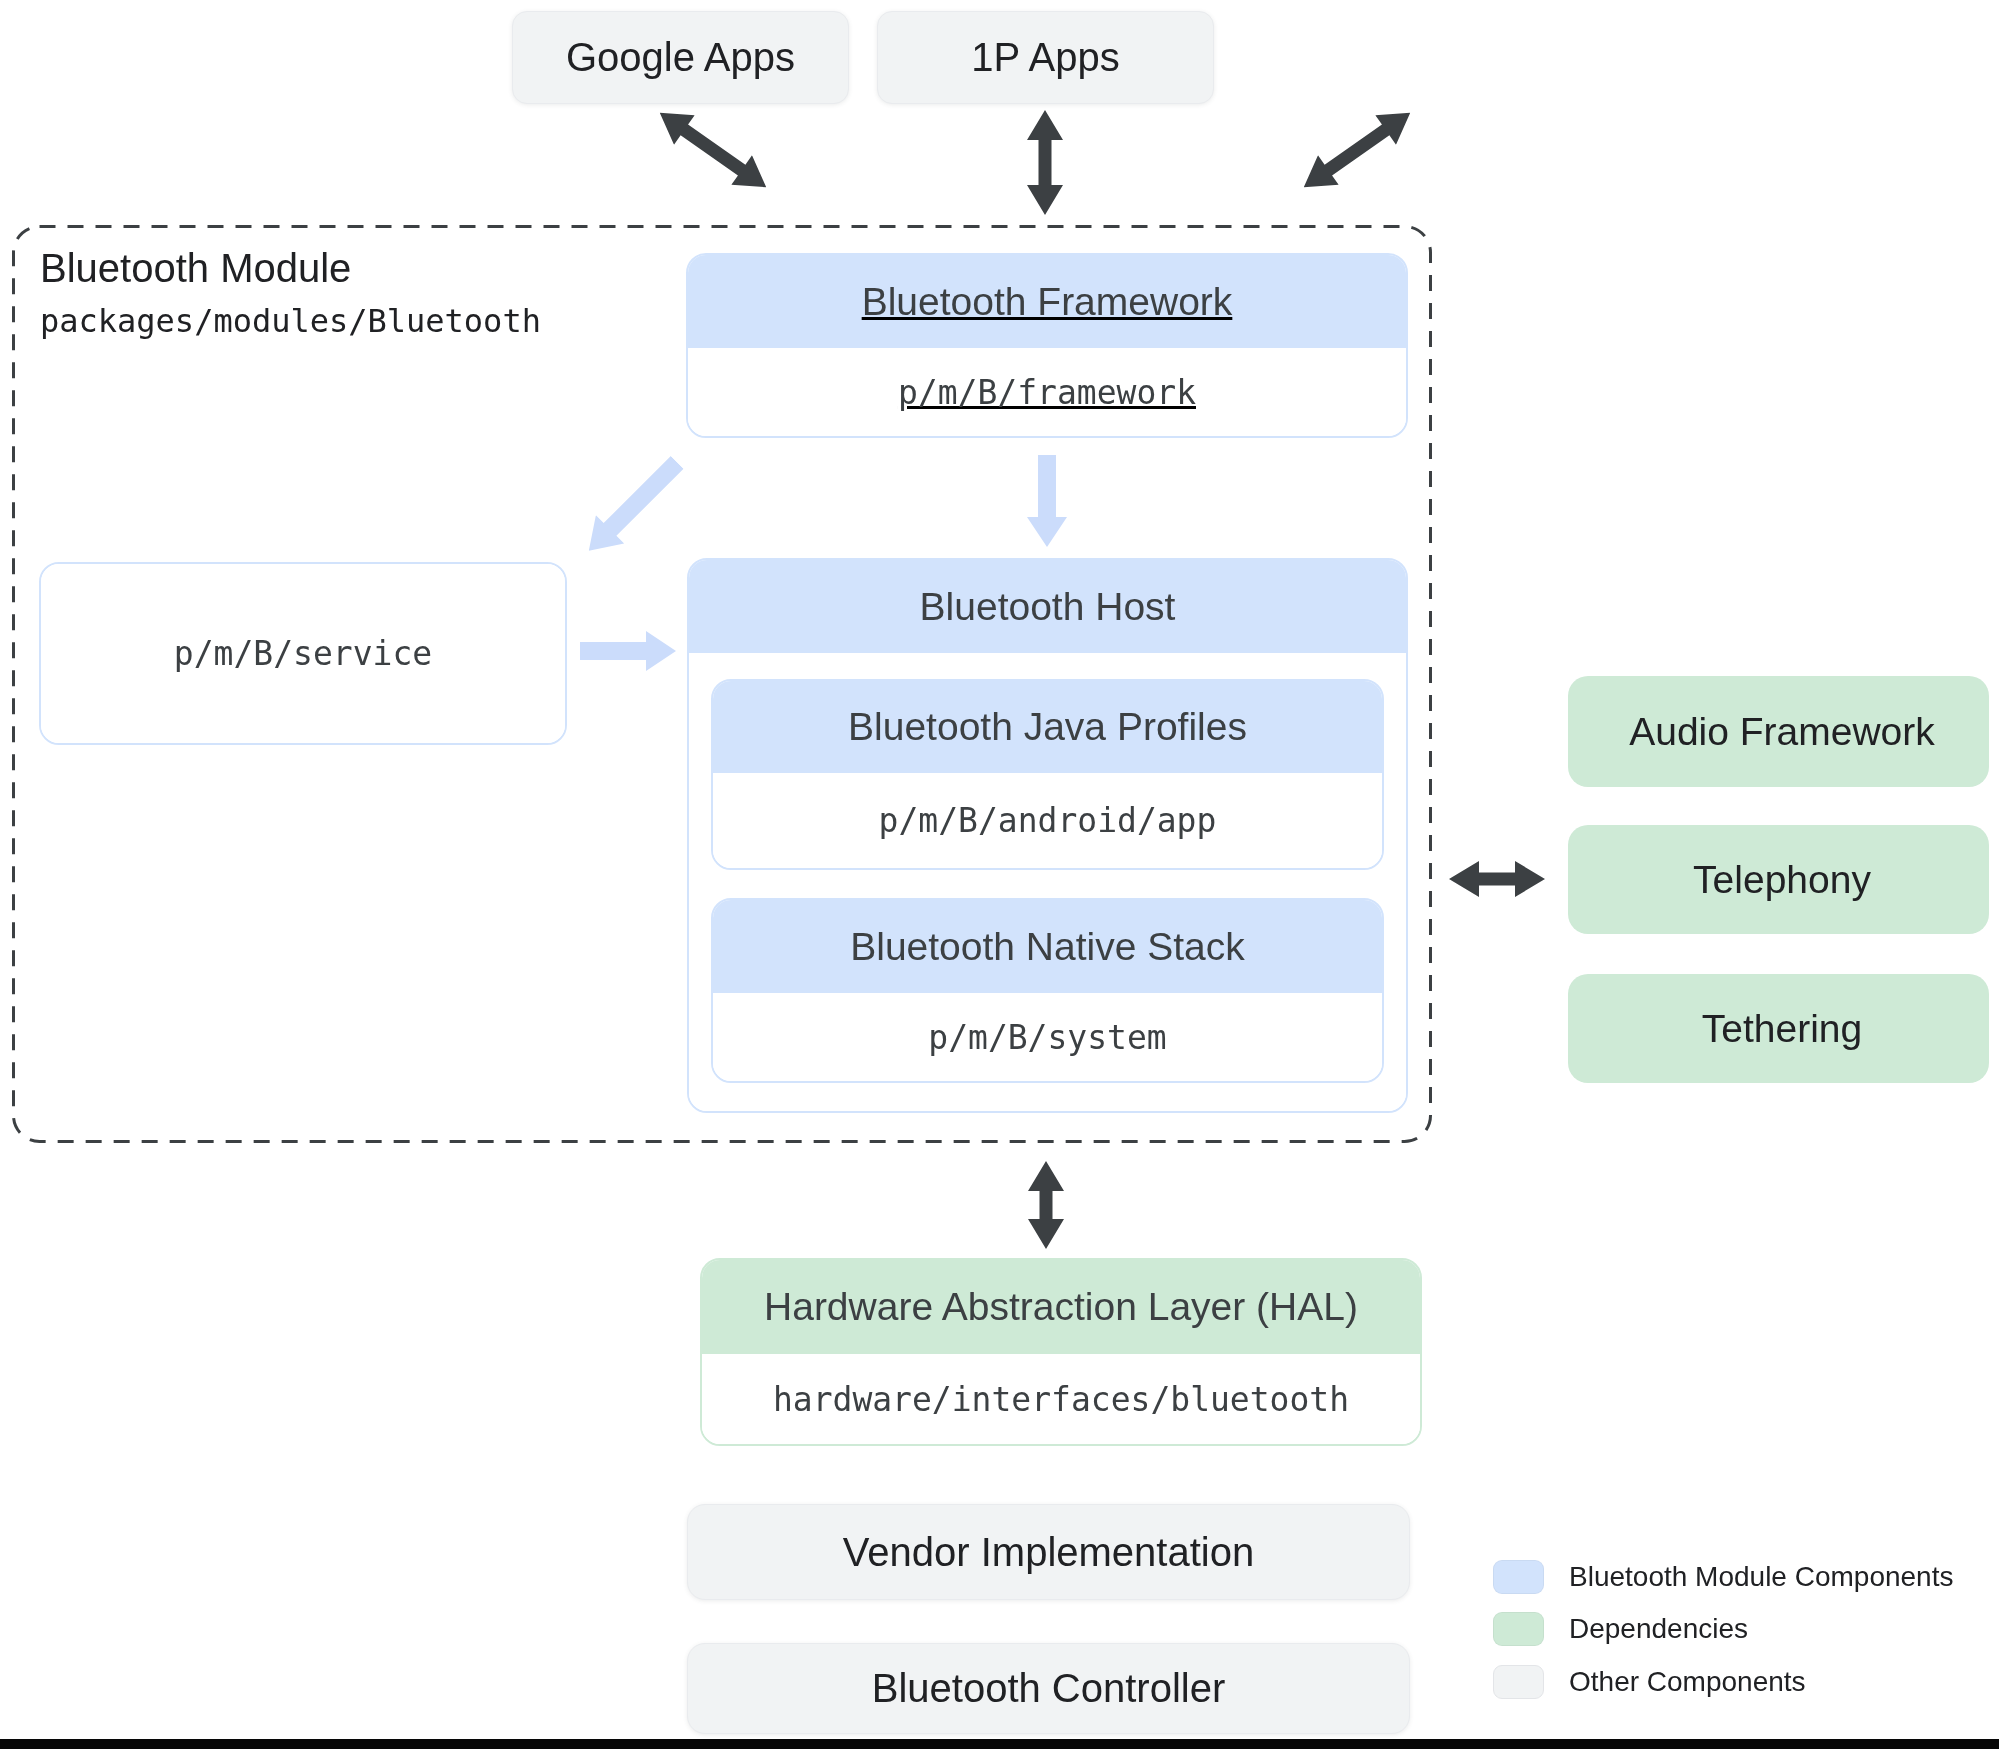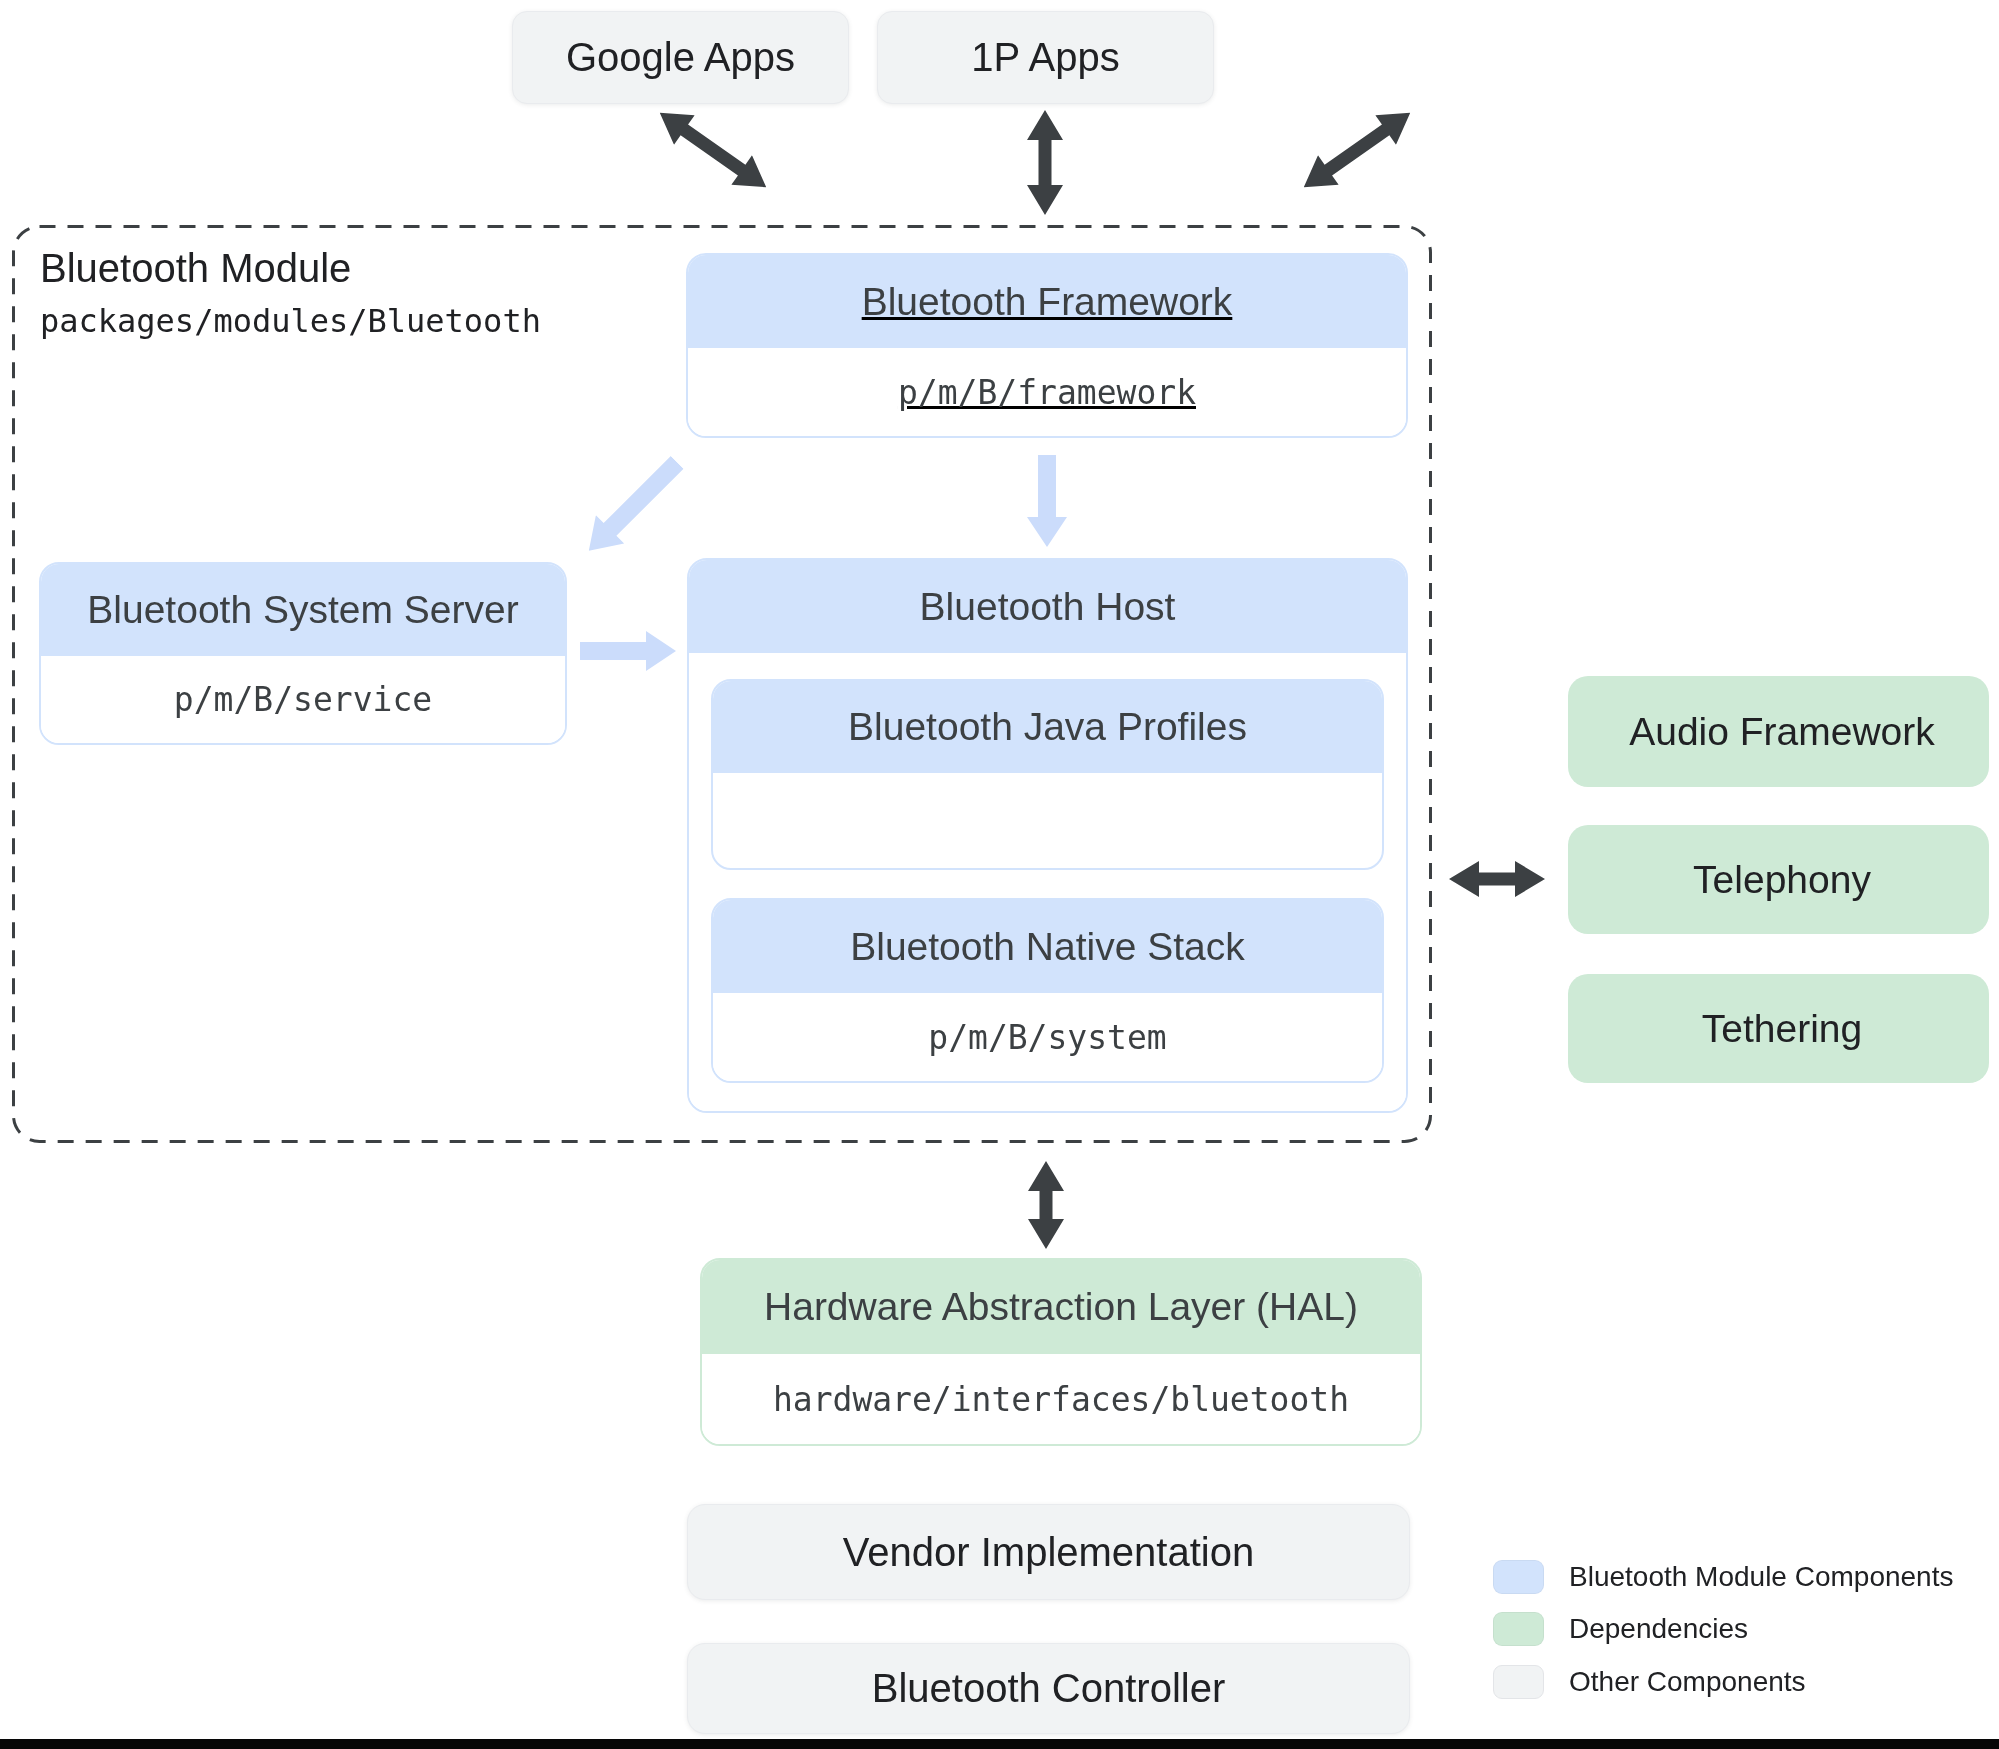--- a/index.html
+++ b/index.html
@@ -86,31 +86,31 @@
     <polygon points="20,125 0,95 11,95 11,0 29,0 29,95 40,95" fill="#cbdcfb"></polygon>
   </svg>
   <svg class="arrow" width="40" height="92" style="left:1027px;top:455px;">
     <polygon points="20,92 0,62 11,62 11,0 29,0 29,62 40,62" fill="#cbdcfb"></polygon>
   </svg>
   <svg class="arrow" width="40" height="96" style="left:608px;top:603px;transform:rotate(-90deg);">
     <polygon points="20,96 0,66 11,66 11,0 29,0 29,66 40,66" fill="#cbdcfb"></polygon>
   </svg>
 
   <div class="card blue" style="left:39px;top:562px;width:528px;height:183px;">
-    <div class="card-header" style="height:92px;">Bluetooth System Server</div>
     <div class="card-body">p/m/B/service</div>
   </div>
 
   <div class="card blue" style="left:687px;top:558px;width:721px;height:555px;">
     <div class="card-header" style="height:93px;">Bluetooth Host</div>
     <div class="card-body"></div>
   </div>
 
   <div class="card blue" style="left:711px;top:679px;width:673px;height:191px;">
     <div class="card-header" style="height:92px;">Bluetooth Java Profiles</div>
+    <div class="card-body">p/m/B/android/app</div>
   </div>
 
   <div class="card blue" style="left:711px;top:898px;width:673px;height:185px;">
     <div class="card-header" style="height:93px;">Bluetooth Native Stack</div>
     <div class="card-body">p/m/B/system</div>
   </div>
 
   <div class="depbox" style="left:1568px;top:676px;width:414px;height:111px;">
     <span>Audio Framework</span>
   </div>

